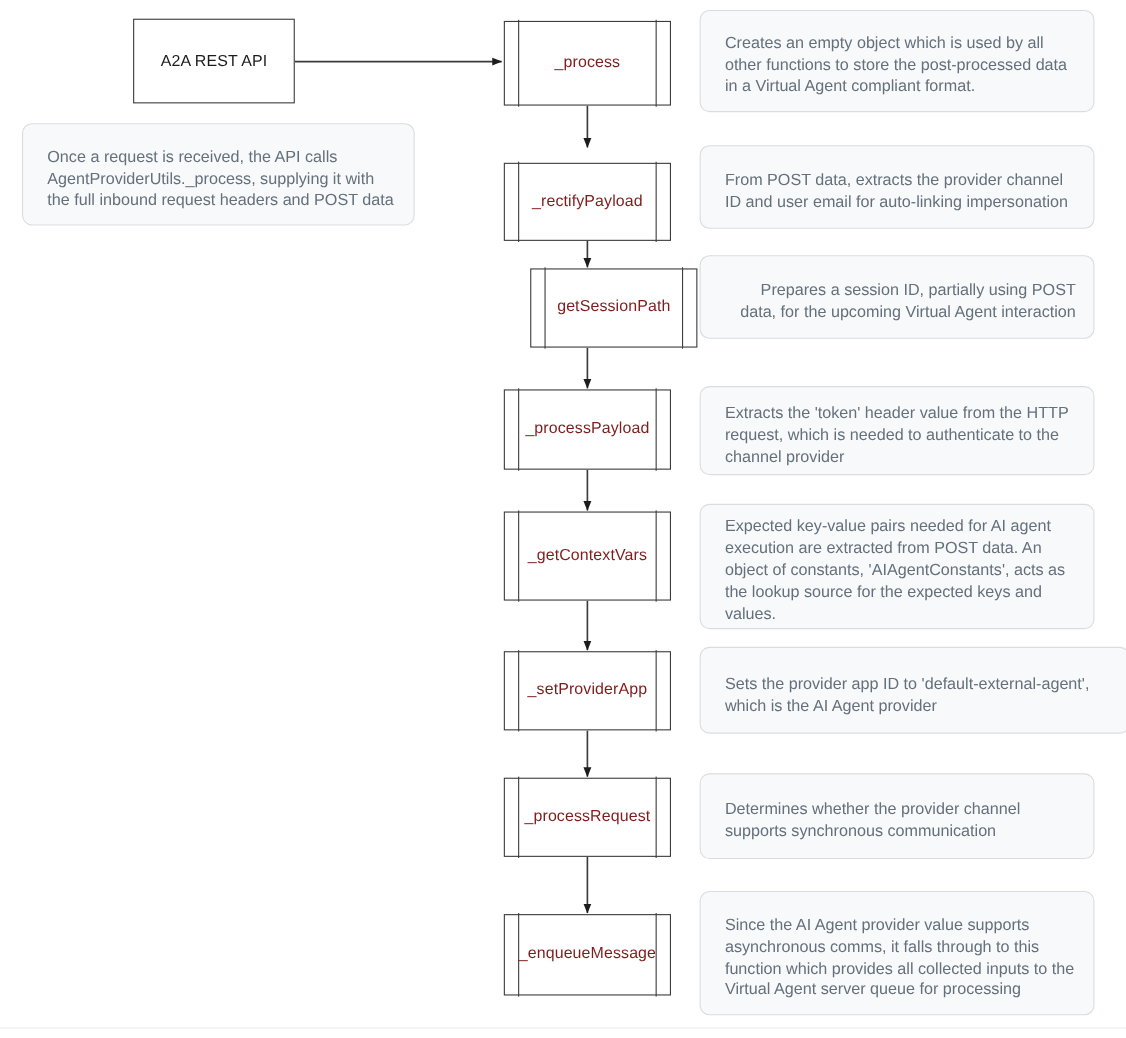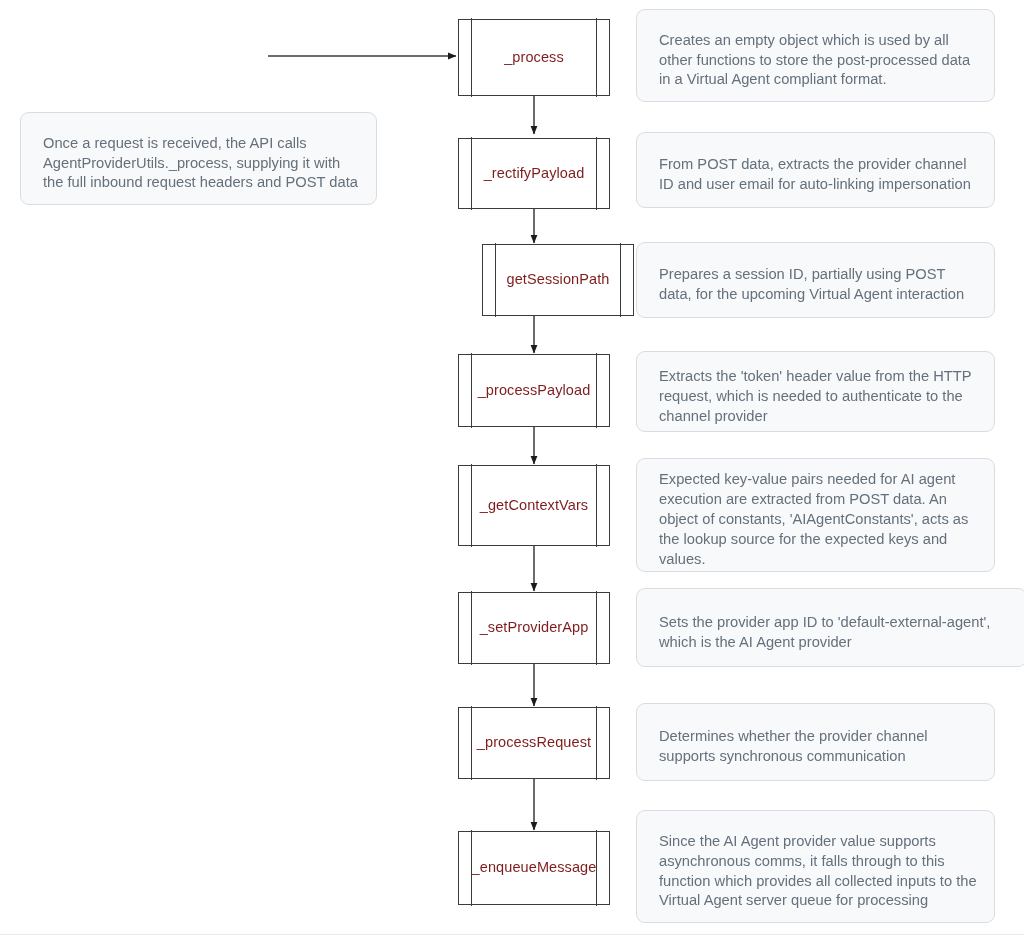--- a/index.html
+++ b/index.html
@@ -122,43 +122,46 @@
 
     <line x1="534" y1="96" x2="534" y2="134" stroke="#3b3b3b" stroke-width="1.5" marker-end="url(#arrow)"></line>
     <line x1="534" y1="206" x2="534" y2="243" stroke="#3b3b3b" stroke-width="1.5" marker-end="url(#arrow)"></line>
     <line x1="534" y1="316" x2="534" y2="353" stroke="#3b3b3b" stroke-width="1.5" marker-end="url(#arrow)"></line>
     <line x1="534" y1="427" x2="534" y2="464" stroke="#3b3b3b" stroke-width="1.5" marker-end="url(#arrow)"></line>
     <line x1="534" y1="546" x2="534" y2="591" stroke="#3b3b3b" stroke-width="1.5" marker-end="url(#arrow)"></line>
     <line x1="534" y1="664" x2="534" y2="706" stroke="#3b3b3b" stroke-width="1.5" marker-end="url(#arrow)"></line>
     <line x1="534" y1="779" x2="534" y2="830" stroke="#3b3b3b" stroke-width="1.5" marker-end="url(#arrow)"></line>
   </svg>
 
+  <div class="plain-box" style="left:121px; top:17px; width:147px; height:77px;">
+    <span>A2A REST API</span>
+  </div>
 
   <div class="note-box" style="left:20px; top:112px; width:357px; height:93px;">
     <span class="note-text">Once a request is received, the API calls AgentProviderUtils._process, supplying it with the full inbound request headers and POST data</span>
   </div>
 
   <div class="proc-box" style="left:458px; top:19px; width:152px; height:77px;">
     <span class="proc-label">_process</span>
   </div>
   <div class="note-box" style="left:636px; top:9px; width:359px; height:93px;">
     <span class="note-text">Creates an empty object which is used by all other functions to store the post-processed data in a Virtual Agent compliant format.</span>
   </div>
 
-  <div class="proc-box" style="left:458px; top:138px; width:152px; height:71px;">
+  <div class="proc-box" style="left:458px; top:148px; width:152px; height:71px;">
     <span class="proc-label">_rectifyPayload</span>
   </div>
   <div class="note-box" style="left:636px; top:132px; width:359px; height:76px;">
     <span class="note-text">From POST data, extracts the provider channel ID and user email for auto-linking impersonation</span>
   </div>
 
   <div class="proc-box" style="left:482px; top:244px; width:152px; height:72px;">
     <span class="proc-label">getSessionPath</span>
   </div>
-  <div class="note-box" style="left:636px; top:242px; width:359px; height:76px;">
+  <div class="note-box" style="left:636px; top:232px; width:359px; height:76px;text-align:right;">
     <span class="note-text">Prepares a session ID, partially using POST data, for the upcoming Virtual Agent interaction</span>
   </div>
 
   <div class="proc-box" style="left:458px; top:354px; width:152px; height:73px;">
     <span class="proc-label">_processPayload</span>
   </div>
   <div class="note-box" style="left:636px; top:351px; width:359px; height:81px;">
     <span class="note-text">Extracts the 'token' header value from the HTTP request, which is needed to authenticate to the channel provider</span>
   </div>
 

